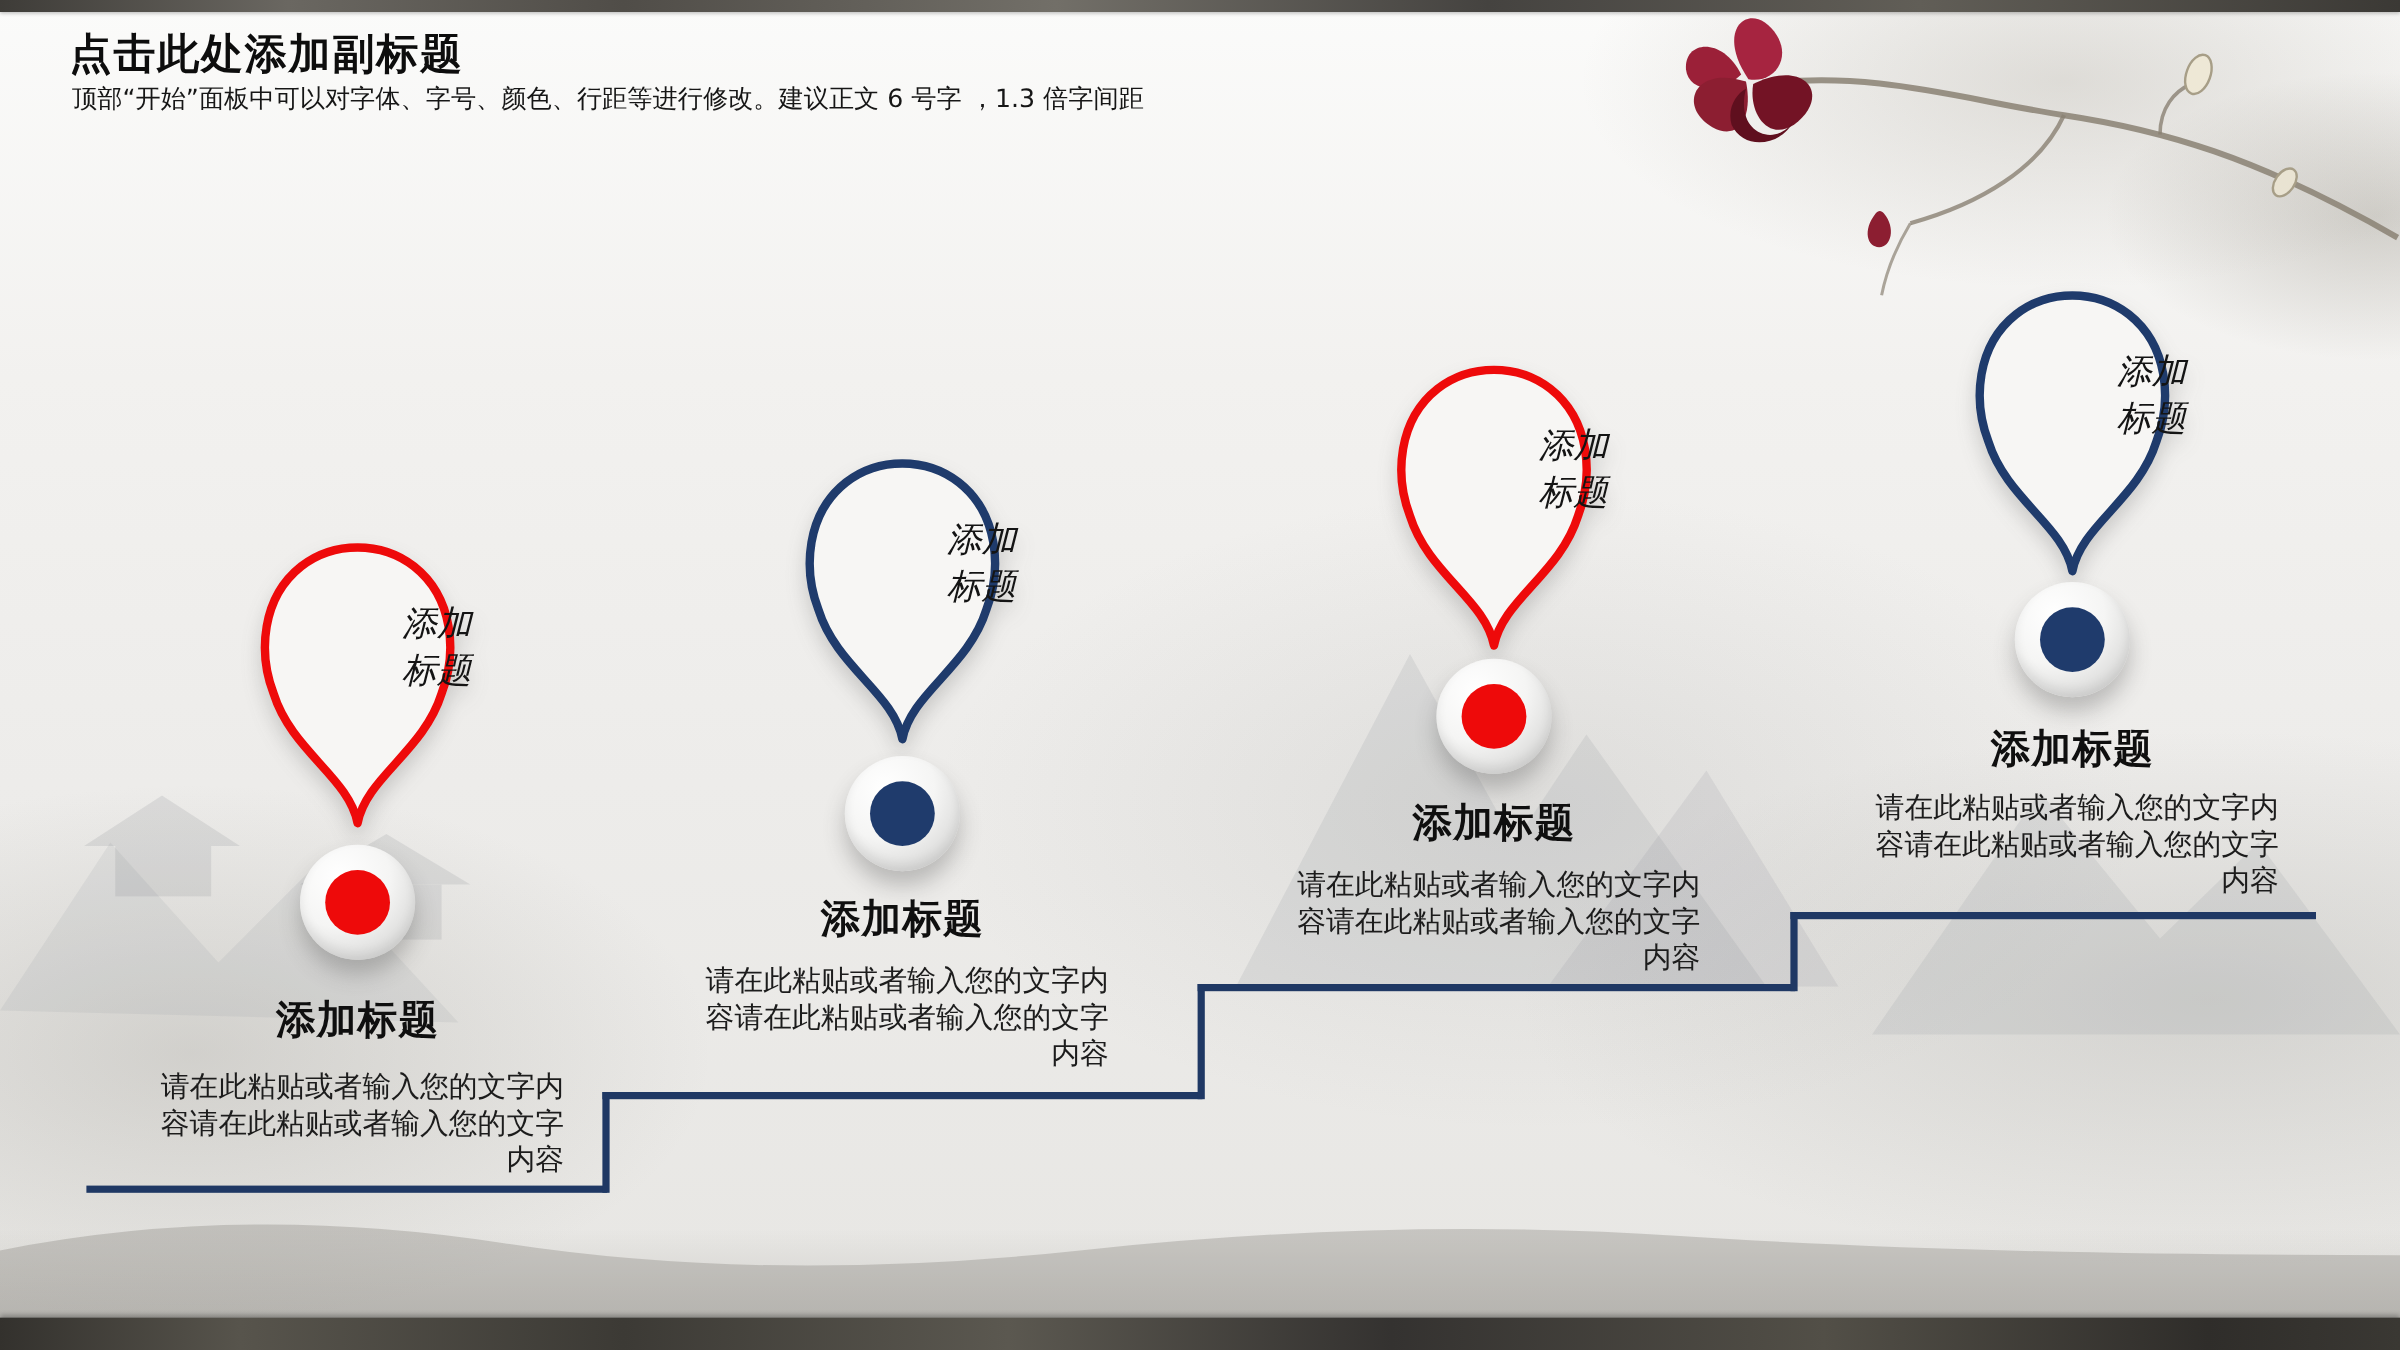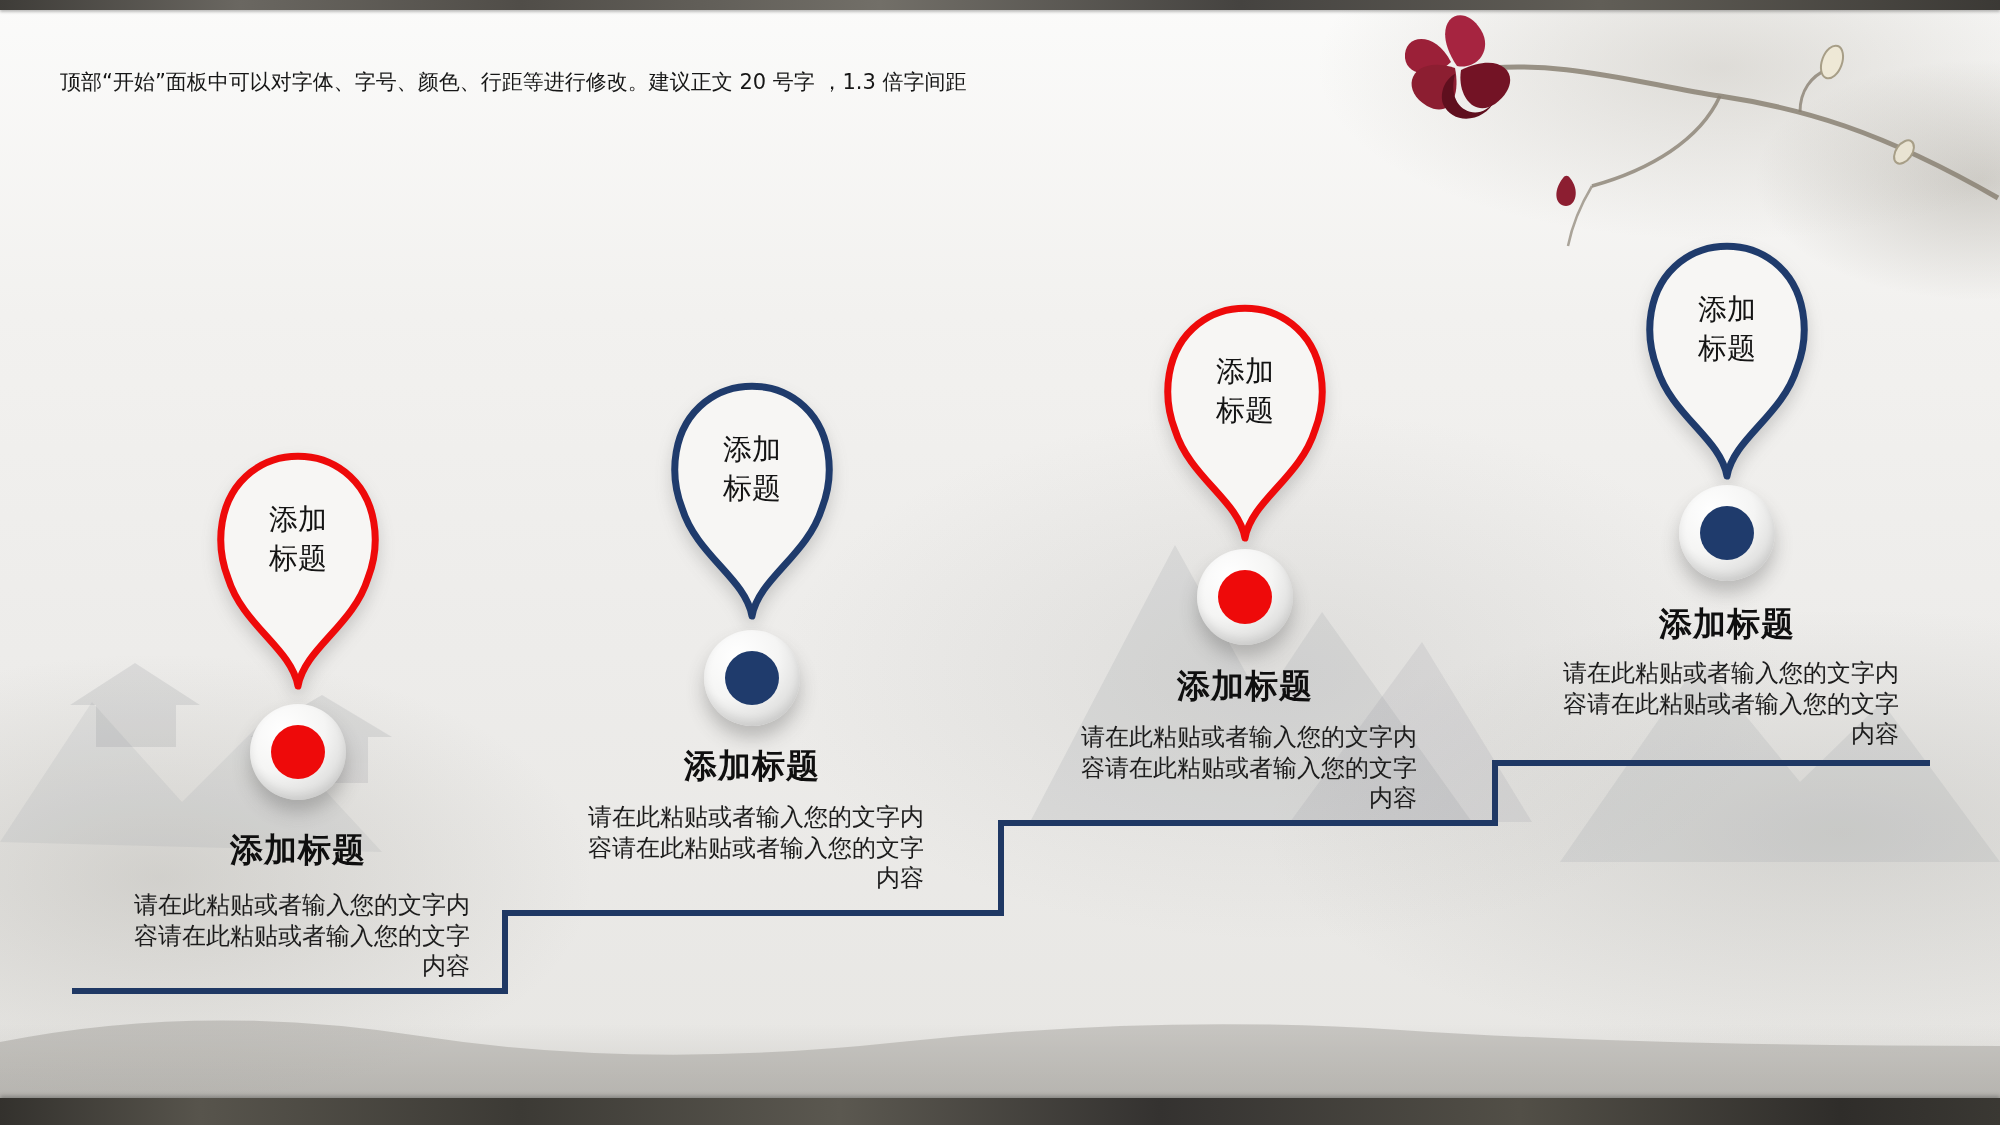--- a/index.html
+++ b/index.html
@@ -32,22 +32,22 @@
   .title{
     position:absolute;left:58px;top:22px;font-size:35px;font-weight:700;
     color:#0d0d0d;letter-spacing:1.5px;white-space:nowrap;
   }
   .subtitle{
     position:absolute;left:60px;top:68px;font-size:21px;color:#161616;white-space:nowrap;
   }
   .pin{position:absolute;width:190px;height:245px;filter:drop-shadow(0 9px 8px rgba(70,70,70,.22));}
   .pin svg{display:block;}
   .pin-label{
-    position:absolute;left:0;top:52px;width:190px;text-align:center;
-    font-size:29px;line-height:1.35;color:#141414;
+    position:absolute;left:0;top:52px;width:190px;text-align:right;
+    font-size:29px;line-height:1.35;color:#141414;font-style:italic;
   }
   .pin-label span{display:block;}
   .dot{
     position:absolute;width:96px;height:96px;border-radius:50%;
     background:radial-gradient(circle at 34% 28%, #ffffff 0%, #f5f5f4 45%, #dddddc 75%, #cdcdcc 100%);
     box-shadow:0 12px 18px rgba(70,70,70,.30), inset 0 -5px 9px rgba(0,0,0,.08);
     display:flex;align-items:center;justify-content:center;
   }
   .dot-inner{width:54px;height:54px;border-radius:50%;background:#888;}
   .step-heading{
@@ -94,21 +94,22 @@
       <path d="M0 8 C -42 -6, -58 28, -28 46 C -6 58, 6 38, 0 8" fill="#8c1e31"></path>
       <path d="M6 10 C 50 -12, 72 20, 40 44 C 18 58, 2 34, 6 10" fill="#731325"></path>
       <path d="M0 14 C -10 52, 26 64, 40 40 C 30 62, -2 66, -12 44 C -16 30, -8 18, 0 14" fill="#5f0f1e"></path>
     </g>
     <path d="M1563 178 C 1552 192, 1556 206, 1566 206 C 1576 206, 1580 190, 1570 178 C 1568 175, 1565 175, 1563 178" fill="#8c1e31"></path>
   </svg>
 
   <div class="bar-top"></div>
   <div class="bar-bottom"></div>
 
-  <div class="subtitle">顶部“开始”面板中可以对字体、字号、颜色、行距等进行修改。建议正文 20 号字 ，1.3 倍字间距</div>
+  <div class="title">点击此处添加副标题</div>
+  <div class="subtitle">顶部“开始”面板中可以对字体、字号、颜色、行距等进行修改。建议正文 6 号字 ，1.3 倍字间距</div>
 
   <div class="seg" style="left: 72px; top: 988px; width: 434px; height: 6px; background: rgb(31, 56, 100);"></div>
   <div class="seg" style="left: 502px; top: 910px; width: 6px; height: 84px; background: rgb(31, 56, 100);"></div>
   <div class="seg" style="left: 502px; top: 910px; width: 500px; height: 6px; background: rgb(31, 56, 100);"></div>
   <div class="seg" style="left: 998px; top: 820px; width: 6px; height: 96px; background: rgb(31, 56, 100);"></div>
   <div class="seg" style="left: 998px; top: 820px; width: 498px; height: 6px; background: rgb(31, 56, 100);"></div>
   <div class="seg" style="left: 1492px; top: 760px; width: 6px; height: 66px; background: rgb(31, 56, 100);"></div>
   <div class="seg" style="left: 1492px; top: 760px; width: 438px; height: 6px; background: rgb(31, 56, 100);"></div>
 
   <div>

